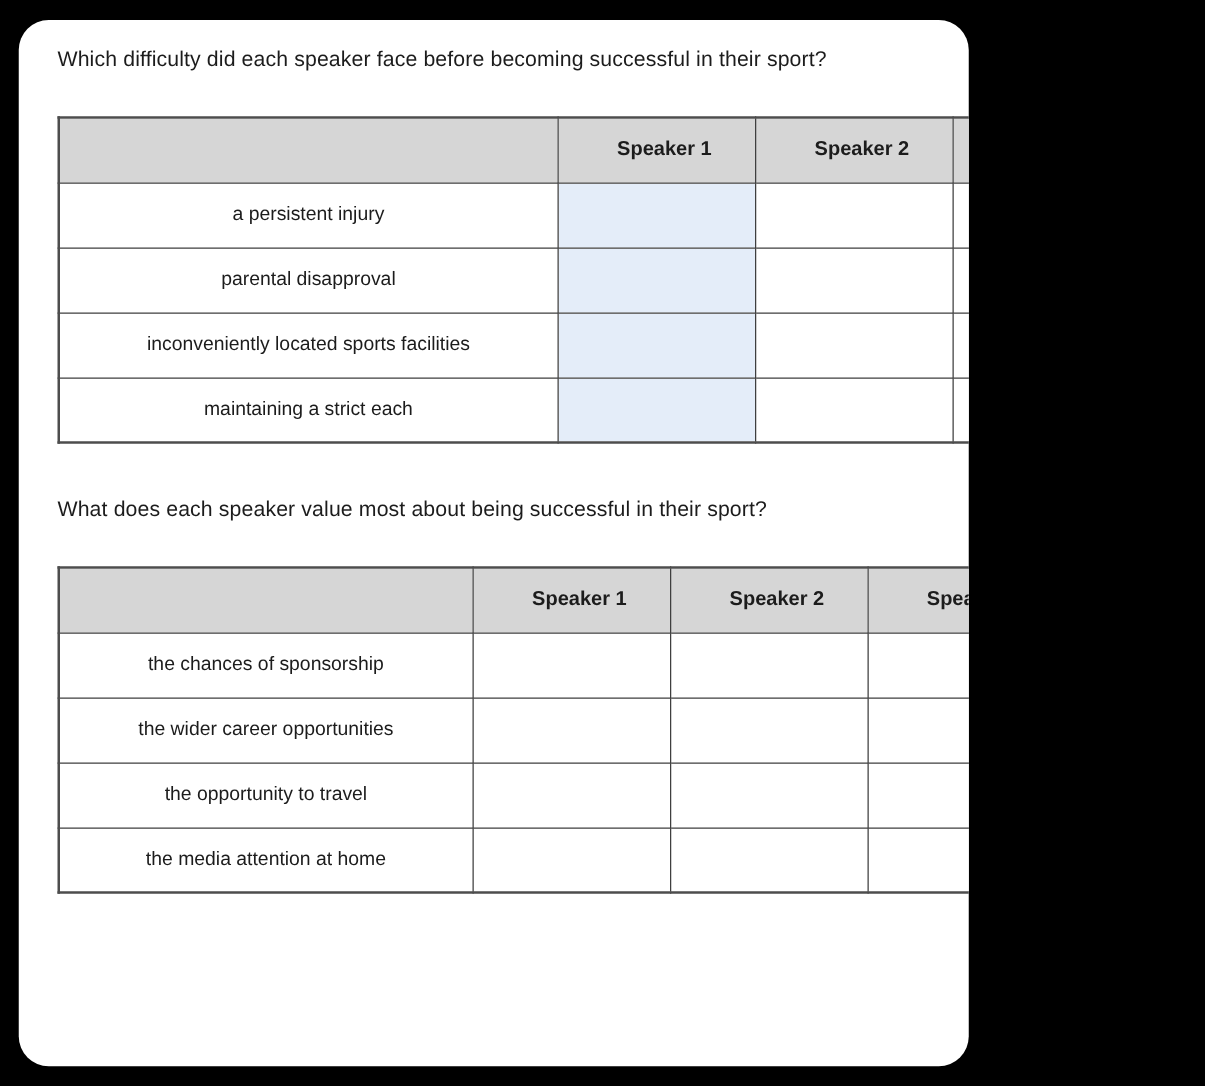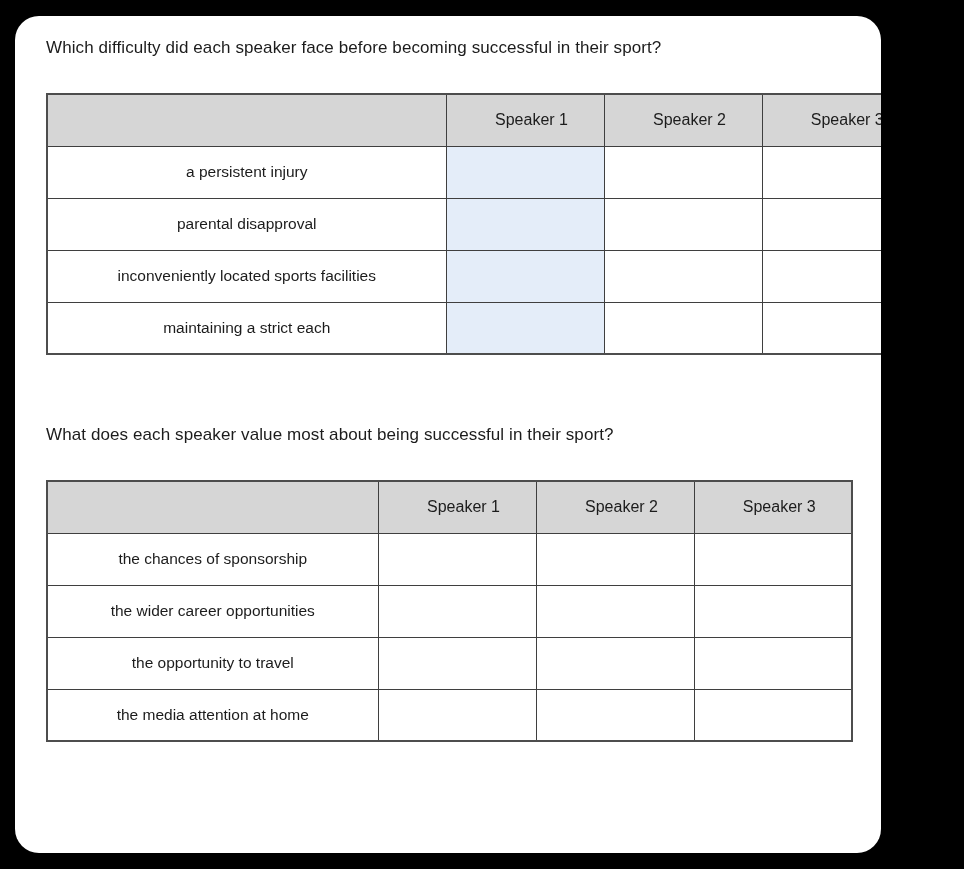--- a/index.html
+++ b/index.html
@@ -14,52 +14,52 @@
   *{margin:0;padding:0;box-sizing:border-box;}
   html,body{width:964px;height:869px;}
   body{
     background:var(--page-bg);
     font-family:"Liberation Sans", sans-serif;
     color:var(--text-color);
   }
   .card{
     position:absolute;
     left:15px; top:16px;
-    width:866px; height:837px;
+    width:760px; height:837px;
     background:var(--card-bg);
     border-radius:24px;
     padding:20px 31px 30px 31px;
     overflow:hidden;
   }
   .prompt{
     font-size:17px;
     line-height:24px;
     color:var(--text-color);
     letter-spacing:0.1px;
   }
   .prompt.second{
-    margin-top:68px;
+    margin-top:41px;
   }
   table.grid{
     border-collapse:collapse;
     table-layout:fixed;
     margin-top:33px;
     border:2px solid var(--outer-border);
   }
   table.grid th, table.grid td{
     border:1px solid var(--border-color);
     height:52px;
     vertical-align:middle;
     text-align:center;
     font-size:15.5px;
     overflow:hidden;
   }
   table.grid th{
     background:var(--header-bg);
-    font-weight:normal;
+    font-weight:bold;
     font-size:16px;
     padding-left:13px;
   }
   table.grid td.answer{background:#ffffff;cursor:pointer;}
   table.grid td.answer.hl{background:var(--highlight-bg);}
   table.t1{width:873px;}
   table.t2{width:803px;}
   table.t1 col.label-col{width:399px;}
   table.t2 col.label-col{width:331px;}
   col.speaker-col{width:158px;}

